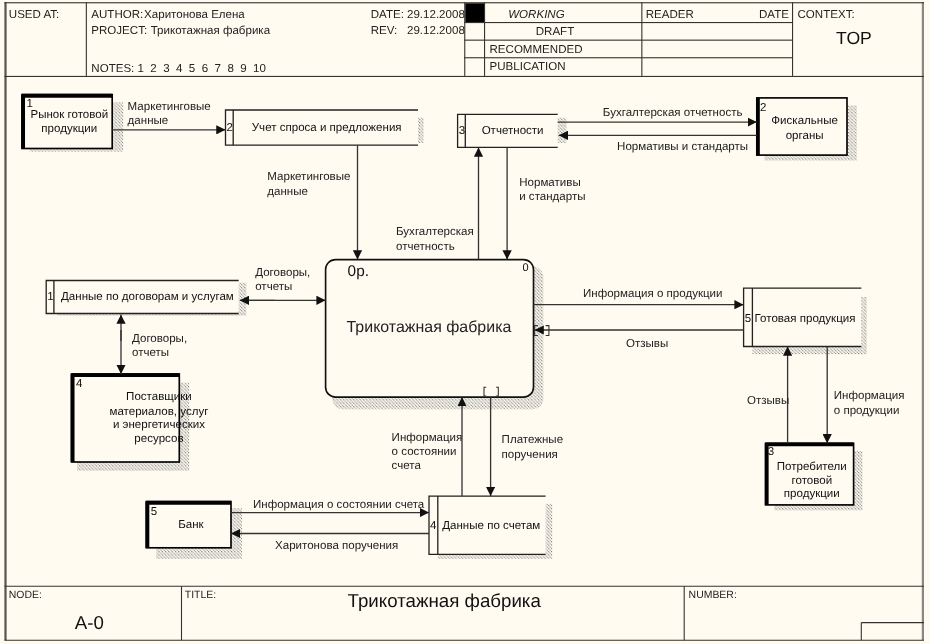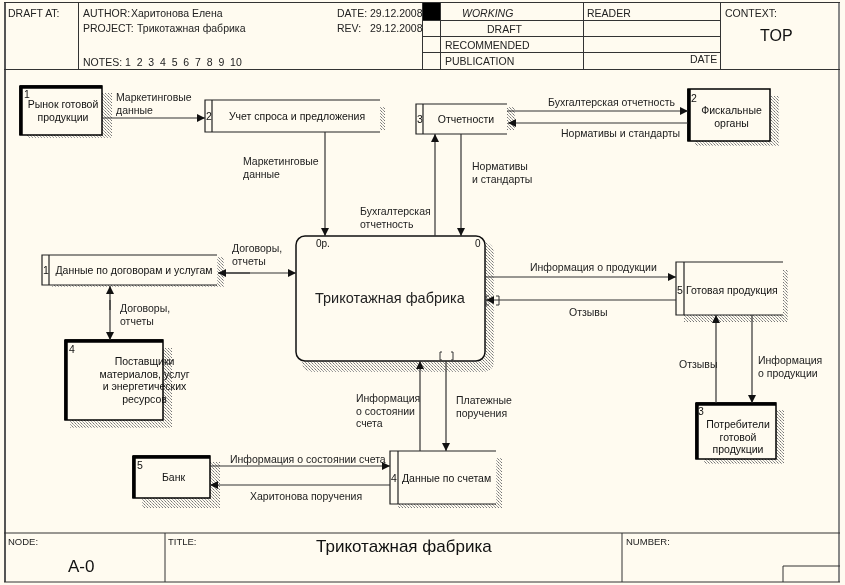--- a/index.html
+++ b/index.html
@@ -36,38 +36,38 @@
   <div class="line" style="left:78px;top:2px;width:1px;height:67px;"></div>
   <div class="line" style="left:422px;top:2px;width:1px;height:67px;"></div>
   <div class="line" style="left:440px;top:2px;width:1px;height:67px;"></div>
   <div class="line" style="left:583px;top:2px;width:1px;height:67px;"></div>
   <div class="line" style="left:720px;top:2px;width:1px;height:67px;"></div>
   <div class="line" style="left:422px;top:20px;width:298px;height:1px;"></div>
   <div class="line" style="left:422px;top:36px;width:298px;height:1px;"></div>
   <div class="line" style="left:422px;top:52px;width:298px;height:1px;"></div>
   <div class="status-mark" style="left:423px;top:3px;width:17px;height:17px;"></div>
 
-  <span class="hdr" style="left:8px;top:7px;">DRAFT AT:</span>
+  <span class="hdr" style="left:8px;top:7px;">USED AT:</span>
   <span class="hdr" style="left:83px;top:7px;">AUTHOR:</span>
   <span class="hdr" style="left:131px;top:7px;">Харитонова Елена</span>
   <span class="hdr" style="left:83px;top:22px;">PROJECT:</span>
   <span class="hdr" style="left:137px;top:22px;">Трикотажная фабрика</span>
   <span class="hdr" style="left:83px;top:56px;">NOTES:</span>
   <span class="hdr" style="left:125px;top:56px;white-space:pre;">1  2  3  4  5  6  7  8  9  10</span>
   <span class="hdr" style="left:337px;top:7px;">DATE:</span>
   <span class="hdr" style="left:370px;top:7px;">29.12.2008</span>
   <span class="hdr" style="left:337px;top:22px;">REV:</span>
   <span class="hdr" style="left:370px;top:22px;">29.12.2008</span>
 
   <span class="hdr" style="left:462px;top:7px;font-style:italic;">WORKING</span>
   <span class="hdr" style="left:445px;top:23px;padding-left:42px;">DRAFT</span>
   <span class="hdr" style="left:445px;top:39px;">RECOMMENDED</span>
   <span class="hdr" style="left:445px;top:55px;">PUBLICATION</span>
   <span class="hdr" style="left:587px;top:7px;">READER</span>
-  <span class="hdr" style="left:690px;top:7px;margin-top:46px;">DATE</span>
+  <span class="hdr" style="left:690px;top:7px;">DATE</span>
   <span class="hdr" style="left:725px;top:7px;">CONTEXT:</span>
   <span class="big" style="left:760px;top:27px;font-size:16px;">TOP</span>
 </div>
 
 <svg id="diagram" width="845" height="585">
   <defs>
     <pattern id="hatch" width="3" height="3" patternUnits="userSpaceOnUse">
       <rect width="3" height="3" fill="#fffbf0"></rect>
       <rect width="1" height="1" fill="#777"></rect>
       <rect x="2" y="2" width="1" height="1" fill="#999"></rect>
@@ -195,21 +195,21 @@
 
 <span class="num" style="left:43px;top:264px;">1</span>
 <div class="box-text" style="left:51px;top:264px;width:166px;">Данные по договорам и услугам</div>
 
 <span class="num" style="left:677px;top:284px;">5</span>
 <div class="box-text" style="left:686px;top:284px;width:97px;text-align:left;">Готовая продукция</div>
 
 <span class="num" style="left:391px;top:472px;">4</span>
 <div class="box-text" style="left:402px;top:472px;width:94px;text-align:left;">Данные по счетам</div>
 
-<span class="num" style="left:300px;top:238px;font-size:10px;padding-left:16px;">0р.</span>
+<span class="num" style="left:300px;top:238px;font-size:14px;padding-left:16px;">0р.</span>
 <span class="num" style="left:475px;top:238px;font-size:10px;">0</span>
 <span class="center-title" style="left:315px;top:290px;">Трикотажная фабрика</span>
 
 <div class="lbl" style="left:116px;top:91px;">
   <div>Маркетинговые</div>
     <div>данные</div>
 </div>
 <div class="lbl" style="left:243px;top:155px;">
   <div>Маркетинговые</div>
     <div>данные</div>

